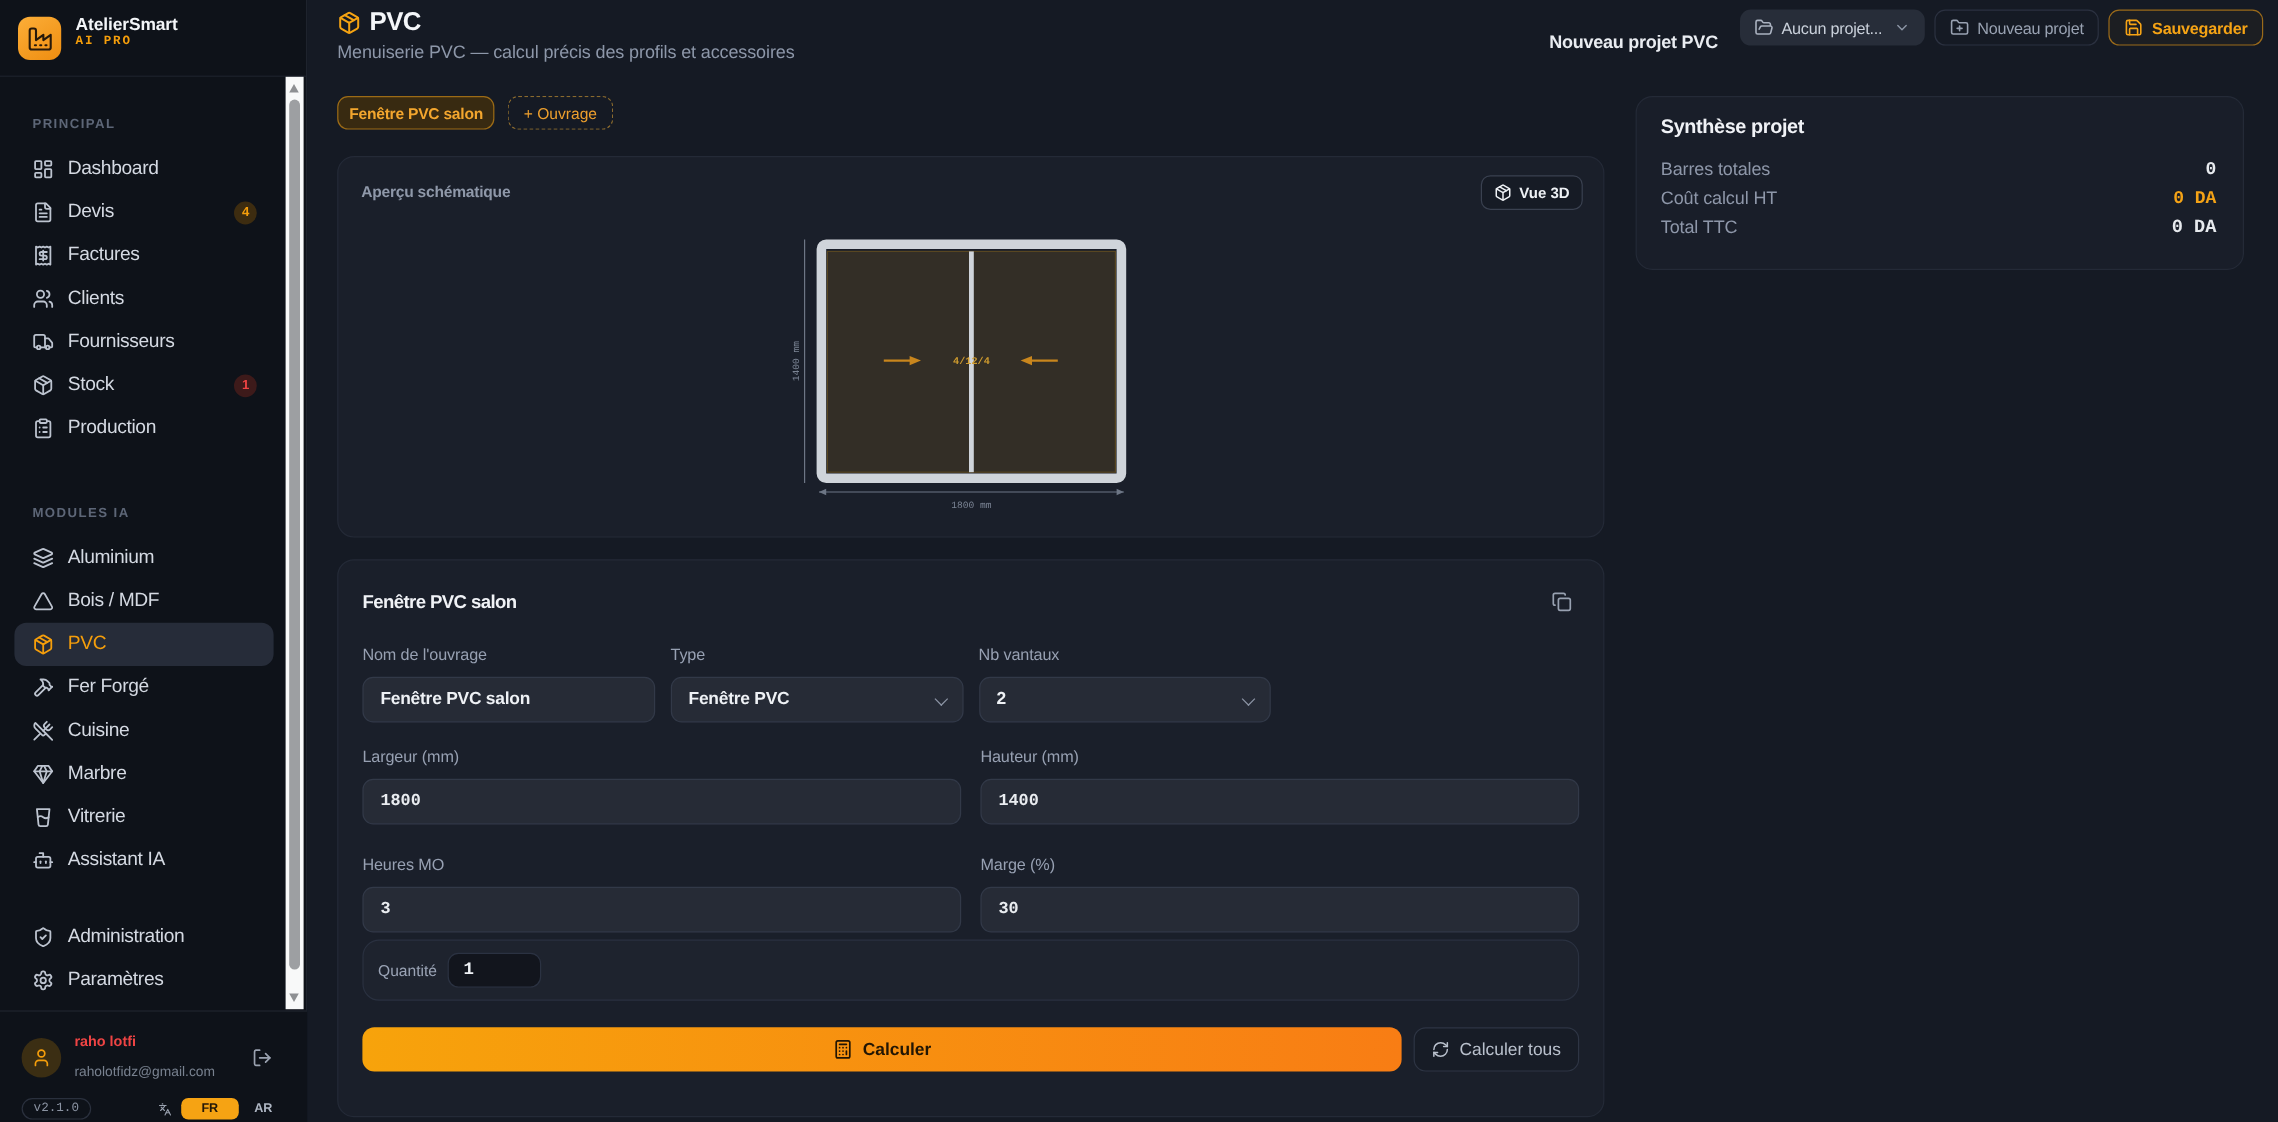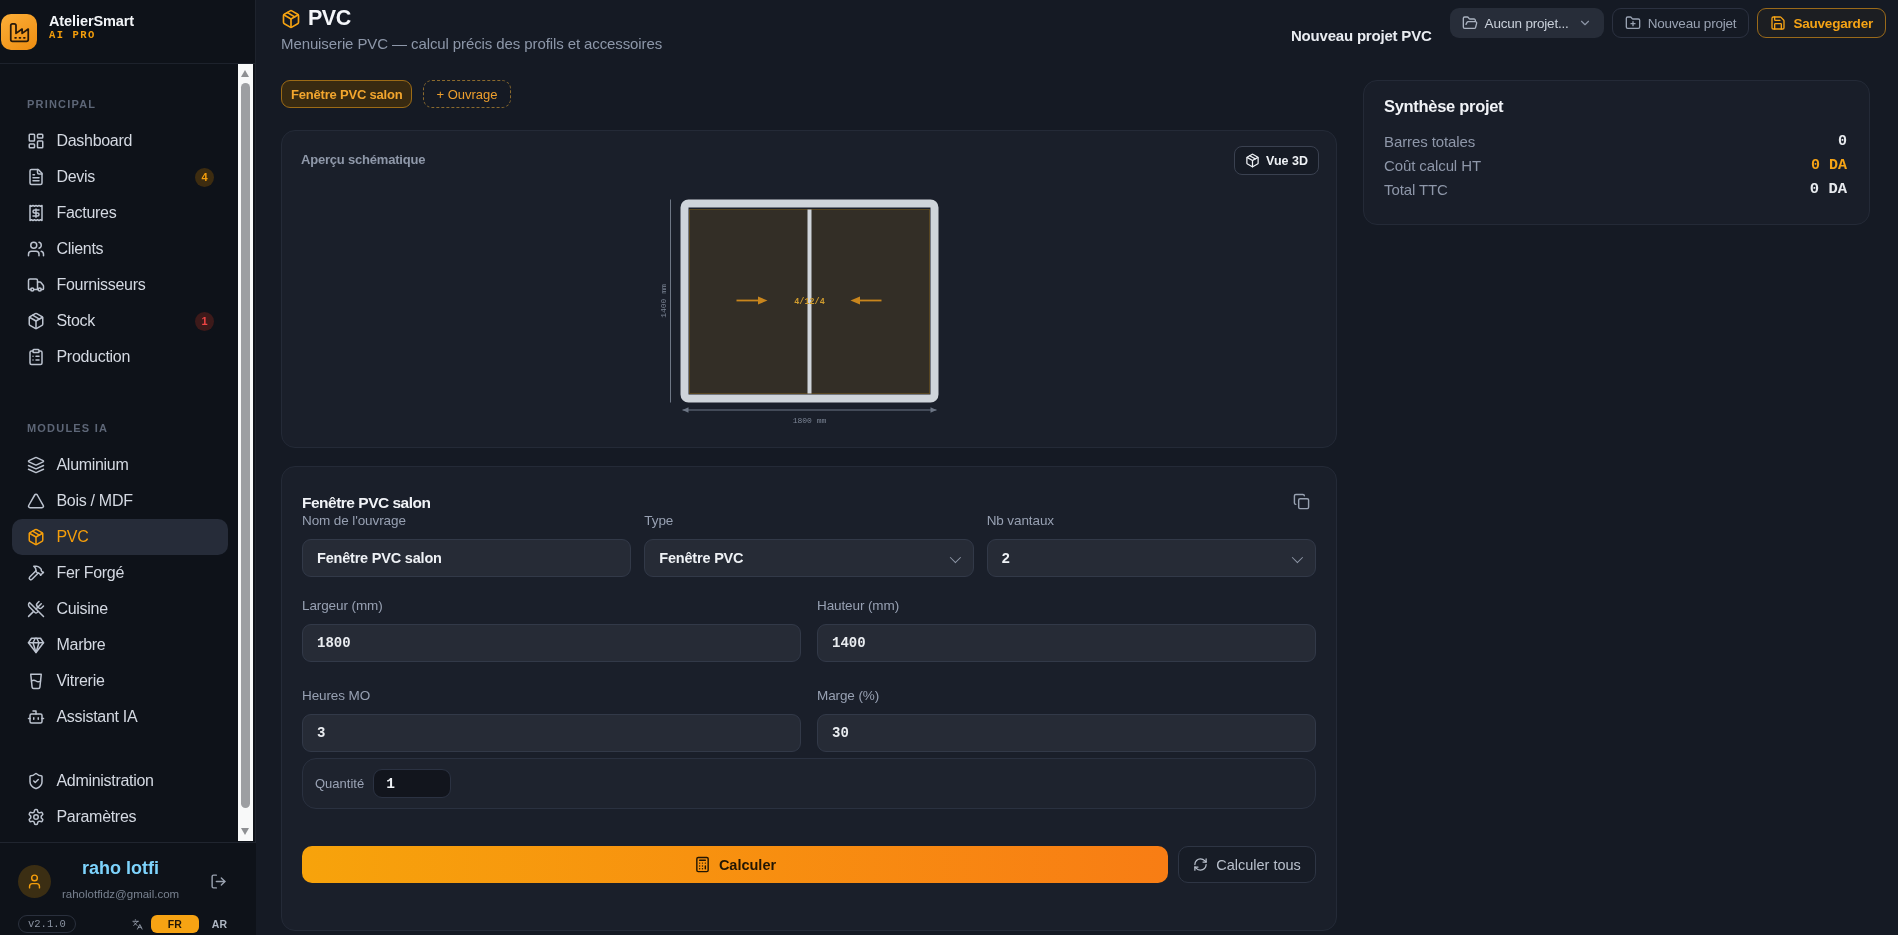--- a/index.html
+++ b/index.html
@@ -15,21 +15,21 @@
   
   aside {
     width:256px; min-width:256px; height:935px;
     background:#0e1219;
     border-right:1px solid #1e232d;
     position:relative;
     display:flex; flex-direction:column;
   }
   .side-head {
     height:64px; border-bottom:1px solid #1d222c;
-    display:flex; align-items:flex-start; gap:12px; padding:14px 15px 0 1px;
+    display:flex; align-items:flex-start; gap:12px; padding:14px 15px 0 15px;
   }
   .logo-box {
     width:36px; height:36px; border-radius:10px;
     background:linear-gradient(145deg,#fcae38,#ee8d10);
     display:flex; align-items:center; justify-content:center;
     color:#27190a;
   }
   .brand-name { font-size:14.5px; font-weight:bold; color:#f3f5f8; letter-spacing:-0.1px; line-height:14px; }
   .brand-sub { font-family:"Liberation Mono",monospace; font-size:10.5px; font-weight:bold; color:#f59e0b; letter-spacing:1.5px; margin-top:2px; line-height:11px; }
   nav {
@@ -73,21 +73,21 @@
     position:absolute; bottom:0; left:0; width:256px; height:93px;
     border-top:1px solid #20252f; background:#0e1219;
     padding:18px 29px 0 18px;
   }
   .user-row { display:flex; align-items:center; gap:11px; }
   .avatar {
     width:33px; height:33px; border-radius:50%;
     background:#3b2e13; color:#f59e0b;
     display:flex; align-items:center; justify-content:center;
   }
-  .user-name { font-size:18px; font-weight:bold; color:#7dd3fc; line-height:15px;text-align:center; }
+  .user-name { font-size:12px; font-weight:bold; color:#ef4444; line-height:15px; }
   .user-mail { font-size:11.5px; color:#78818f; margin-top:12px; line-height:13px; }
   .logout { margin-left:auto; color:#9aa2b0; }
   .foot-row { display:flex; align-items:center; margin-top:14px; }
   .ver-chip {
     font-family:"Liberation Mono",monospace; font-size:10.5px; color:#8b93a2;
     border:1px solid #2a303d; border-radius:99px; padding:2px 9px;
   }
   .lang { margin-left:auto; display:flex; align-items:center; gap:8px; }
   .lang-ar { margin-left:5px; }
   .lang .tr-ic { color:#9aa2b0; }
@@ -139,21 +139,21 @@
   .vue3d {
     height:29px; border-radius:8px; border:1px solid #3a4150; background:#161b25;
     margin-top:2px;
     display:flex; align-items:center; gap:6px; padding:0 10px;
     font-size:12.5px; font-weight:bold; color:#eef1f5;margin-left:16px;
   }
   
   .formcard { margin-top:18px; height:465px; padding:26px 20px 0 20px; position:relative; }
   .form-title { font-size:15.5px; font-weight:bold; letter-spacing:-0.5px; color:#f0f2f6; height:20px; line-height:20px; }
   .copy-btn { position:absolute; top:26px; right:26px; color:#98a1b1; }
-  .grid4 { display:grid; grid-template-columns:repeat(3,1fr); gap:13px; }
+  .grid4 { display:grid; grid-template-columns:repeat(4,1fr); gap:13px; margin-top:25px; }
   .grid2 { display:grid; grid-template-columns:repeat(2,1fr); gap:16px; margin-top:21px; }
   .grid2b { margin-top:26px; }
   .f-label { font-size:13.5px; color:#97a0b2; height:16px; line-height:16px; letter-spacing:-0.1px; }
   .f-input {
     margin-top:10px; height:38px; border-radius:9px;
     background:#262b36; border:1px solid #323948;
     display:flex; align-items:center; padding:0 14px;
     font-size:14.5px; font-weight:bold; letter-spacing:-0.2px; color:#eef1f5;
     position:relative;
   }
@@ -167,21 +167,21 @@
     margin-top:6px; height:51px; border-radius:14px;
     background:#1e232e; border:1px solid #2a3140;
     display:flex; align-items:center; padding:0 12px; gap:9px;
   }
   .qty-label { font-size:13px; color:#9aa3b5; }
   .qty-input {
     width:78px; height:29px; border-radius:9px; background:#12151d; border:1px solid #2b3242;
     display:flex; align-items:center; padding:0 12px;
     font-family:"Liberation Mono",monospace; font-size:14.5px; font-weight:bold; color:#eef1f5;
   }
-  .btn-row { display:flex; gap:10px; margin-top:37px; }
+  .btn-row { display:flex; gap:10px; margin-top:22px; }
   .btn-calc {
     width:866px; height:37px; border-radius:10px;
     background:linear-gradient(90deg,#f7a30b,#f87d14);
     display:flex; align-items:center; justify-content:center; gap:8px;
     font-size:14.5px; font-weight:bold; color:#221604;
   }
   .btn-calc-all {
     flex:1; height:37px; border-radius:10px; background:#171c26; border:1px solid #2e3544;
     display:flex; align-items:center; justify-content:center; gap:8px;
     font-size:14.5px; color:#b9c0cc;

